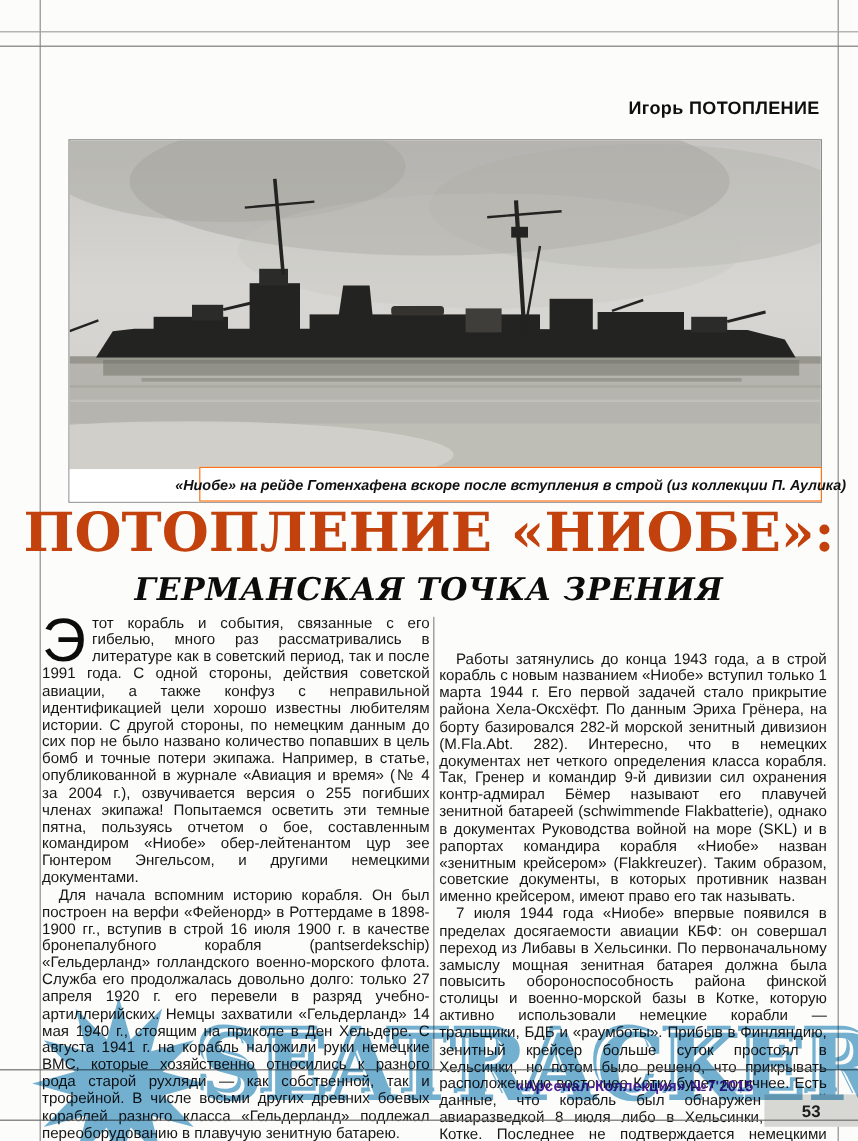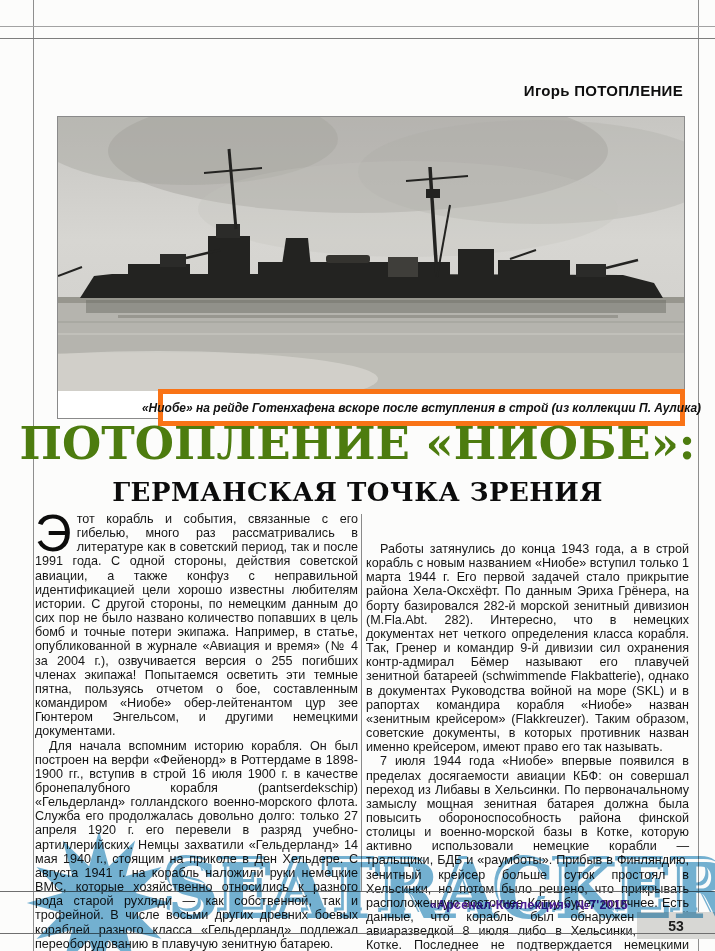--- a/index.html
+++ b/index.html
@@ -25,38 +25,38 @@
 
   
   .photo-frame{
     position:absolute;left:57px;top:116px;width:626px;
     border:1px solid #8a8a8a;background:#fff;
   }
   .photo-frame svg.photo{display:block;width:626px;height:274px;}
   .caption-row{position:relative;height:27px;background:#fff;}
   .caption-box{
     position:absolute;right:-1px;top:-2px;height:27px;width:517px;
-    border:5px solid #f97316;background:#fff;
+    border:1px solid #f97316;background:#fff;
     display:flex;align-items:center;justify-content:center;
   }
   .caption-box span{
     font-size:12px;font-weight:bold;font-style:italic;color:#111;
     white-space:nowrap;
   }
 
   
   .title{
     position:absolute;left:0;top:419px;width:715px;text-align:center;
     font-family:"DejaVu Serif",serif;font-weight:bold;font-size:45px;
-    line-height:1.1;letter-spacing:0px;color:#4d7c0f;
+    line-height:1.1;letter-spacing:0px;color:#c2410c;
   }
   .subtitle{
     position:absolute;left:0;top:477px;width:715px;text-align:center;
     font-family:"DejaVu Serif",serif;font-weight:bold;font-size:26px;
-    color:#0c0c0c;letter-spacing:.5px;
+    color:#0c0c0c;letter-spacing:.5px;font-style:italic;
   }
 
   
   .col{position:absolute;top:512px;width:323px;}
   .col.left{left:35px;}
   .col.right{left:366px;margin-top:30px;}
   .col-divider{position:absolute;left:361px;top:514px;width:1px;height:377px;background:#8a8a8a;}
   .col p{
     margin:0;font-size:12.6px;line-height:14.15px;text-align:justify;color:#161616;
   }

